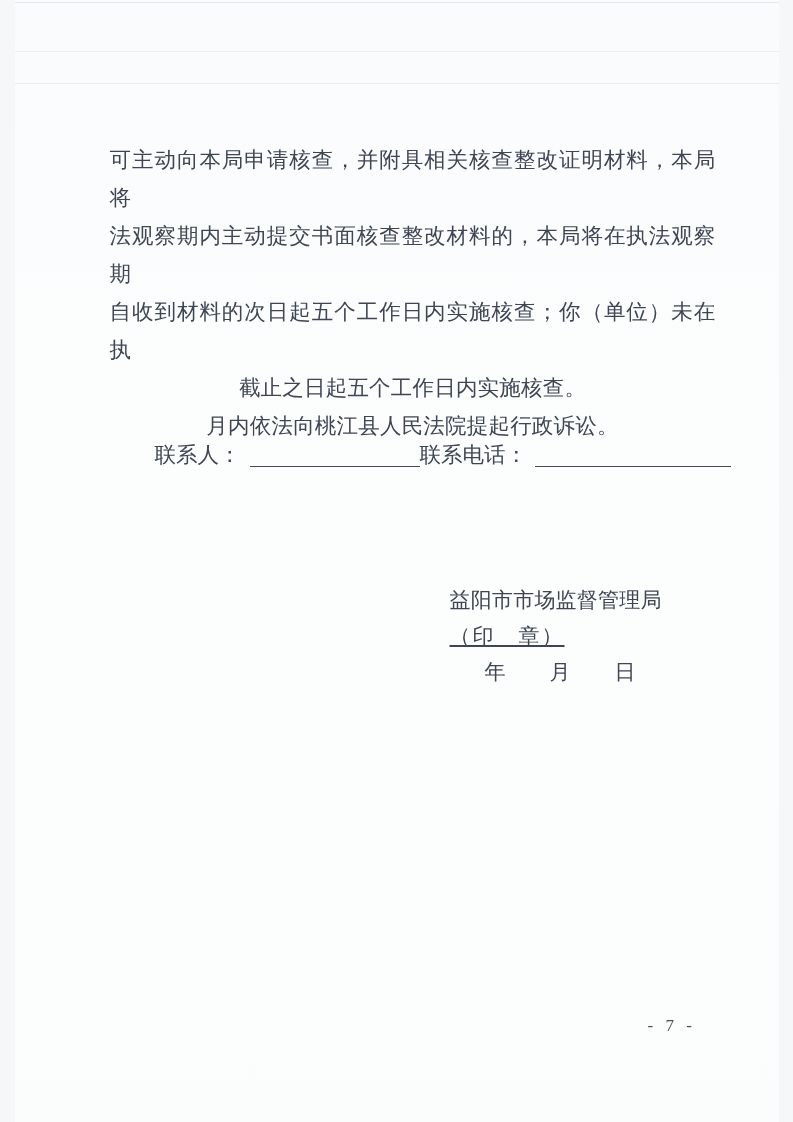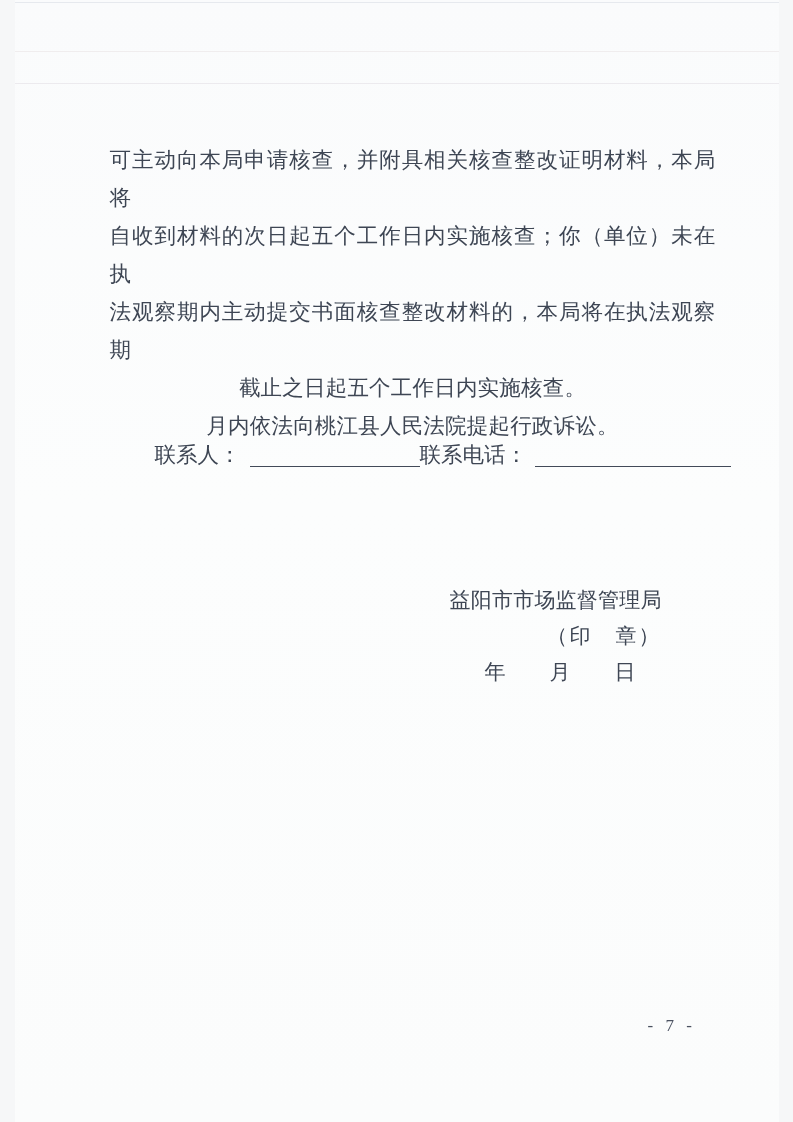--- a/index.html
+++ b/index.html
@@ -78,22 +78,23 @@
     top: 582px;
     width: 212px;
     font-size: 21px;
     line-height: 36px;
   }
   .sig-org {
     text-align: justify;
     text-align-last: justify;
   }
   .sig-seal {
-    text-align: right;
+    text-align: left;
     letter-spacing: 2px;
+    text-decoration: underline;
   }
   .sig-date {
     display: flex;
     justify-content: space-between;
     width: 151px;
     margin-left: 35px;
   }
 
   
   .page-number {
@@ -109,22 +110,22 @@
 <body>
 
 <div class="page">
 
   <div class="streak streak-a"></div>
   <div class="streak streak-b"></div>
   <div class="streak streak-c"></div>
 
   <div class="body-text">
     <div class="line">可主动向本局申请核查，并附具相关核查整改证明材料，本局将</div>
+    <div class="line">法观察期内主动提交书面核查整改材料的，本局将在执法观察期</div>
     <div class="line">自收到材料的次日起五个工作日内实施核查；你（单位）未在执</div>
-    <div class="line">法观察期内主动提交书面核查整改材料的，本局将在执法观察期</div>
     <div class="line end">截止之日起五个工作日内实施核查。</div>
     <div class="line end">月内依法向桃江县人民法院提起行政诉讼。</div>
   </div>
 
   <div class="contact">
     <div class="contact-row">
       <span>联系人：</span><span class="uline u-person"></span><span>联系电话：</span><span class="uline u-phone"></span>
     </div>
   </div>
 

